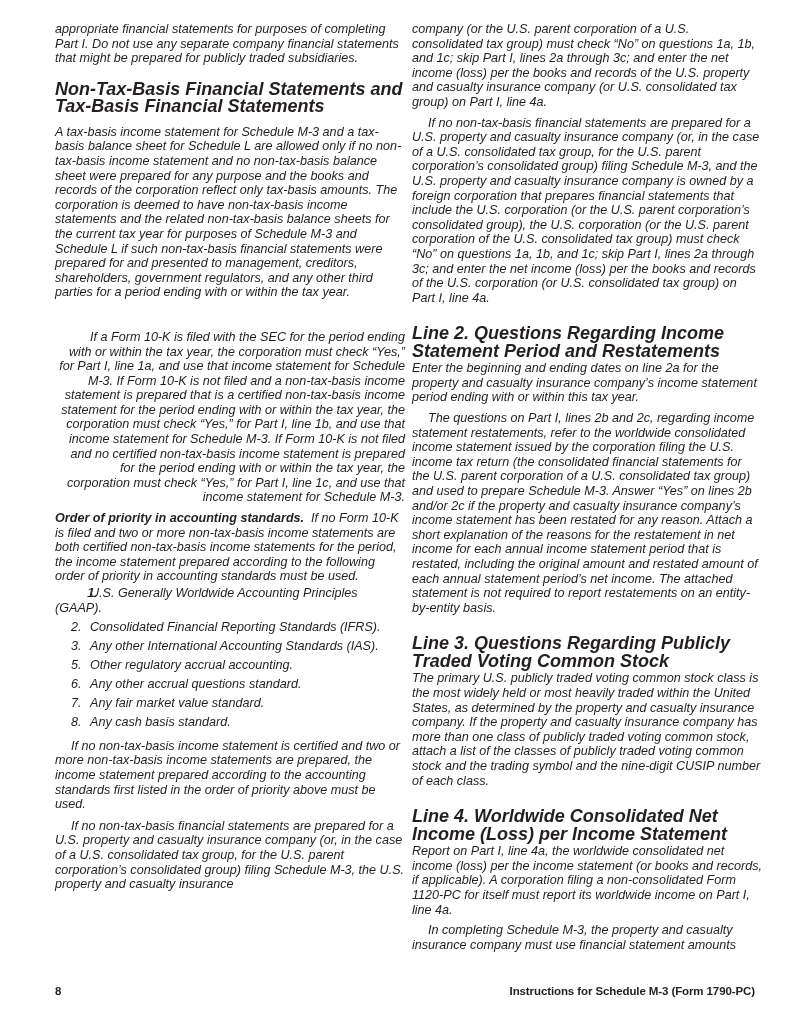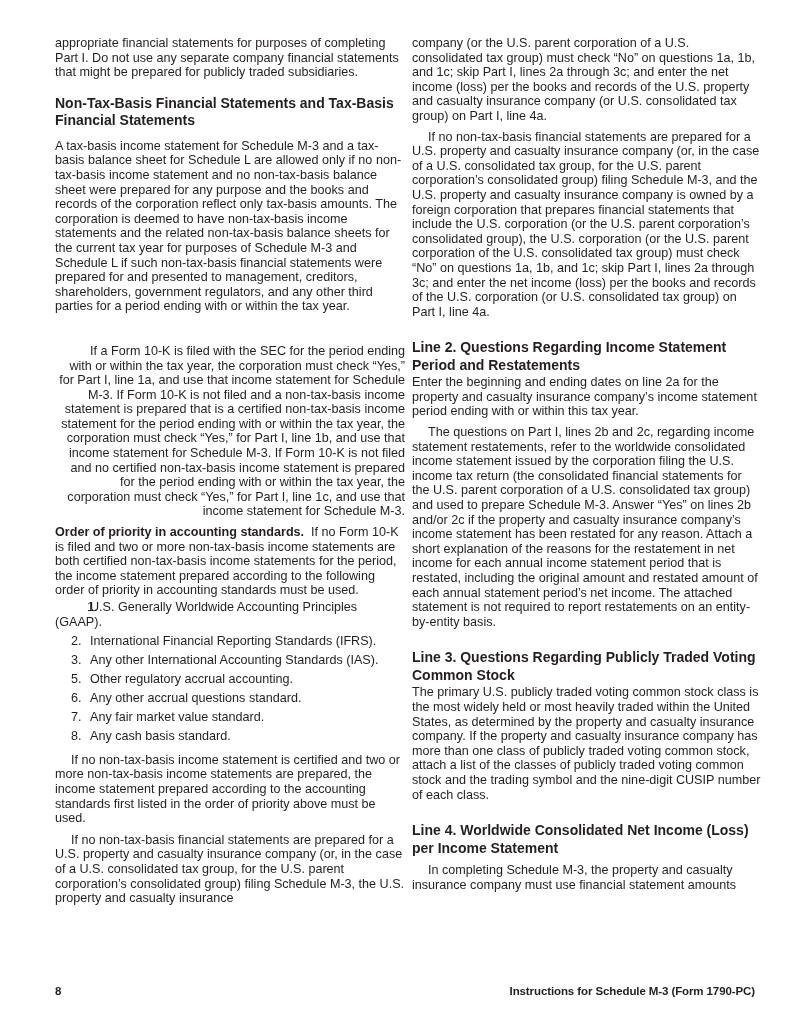--- a/index.html
+++ b/index.html
@@ -2,30 +2,30 @@
 <html><head>
 <meta charset="utf-8">
 <style>
   html, body { margin: 0; padding: 0; background: #ffffff; }
   body {
     width: 800px; height: 1035px; position: relative; overflow: hidden;
     font-family: "Liberation Sans", sans-serif;
     color: #231f20;
   }
   .col {
-    position: absolute; top: 36px; width: 350px;
-    font-size: 12.6px; line-height: 14.6px;
+    position: absolute; top: 22px; width: 350px;
+    font-size: 12.6px; line-height: 14.6px; font-style: italic;
   }
   .col-left { left: 55px; }
   .col-right { left: 412px; width: 350px; }
   p { margin: 0; }
   .p-gap { margin-top: 5px; }
   .indent { text-indent: 16px; }
   h2 {
-    margin: 0; font-size: 14px; line-height: 17.5px; font-weight: bold;
+    margin: 0; font-size: 18px; line-height: 17.5px; font-weight: bold;
   }
   .h-first { margin-top: 15px; margin-bottom: 9px; }
   .h-next { margin-top: 20px; margin-bottom: 1px; }
   .sect-gap { margin-top: 30px; text-align: right; }
   .run-in { font-weight: bold; }
   ol.priority { list-style: none; margin: 0; padding: 0; }
   ol.priority li { margin-top: 4.5px; }
   ol.priority li.first { margin-top: 2px; text-indent: 16px; }
   ol.priority li.hang { padding-left: 16px; }
   .num { display: inline-block; width: 19px; }
@@ -47,21 +47,21 @@
   <p>A tax-basis income statement for Schedule M-3 and a tax-basis balance sheet for Schedule L are allowed only if no non-tax-basis income statement and no non-tax-basis balance sheet were prepared for any purpose and the books and records of the corporation reflect only tax-basis amounts. The corporation is deemed to have non-tax-basis income statements and the related non-tax-basis balance sheets for the current tax year for purposes of Schedule M-3 and Schedule L if such non-tax-basis financial statements were prepared for and presented to management, creditors, shareholders, government regulators, and any other third parties for a period ending with or within the tax year.</p>
   <p class="indent sect-gap">If a Form 10-K is filed with the SEC for the period ending with or within the tax year, the corporation must check “Yes,” for Part I, line 1a, and use that income statement for Schedule M-3. If Form 10-K is not filed and a non-tax-basis income statement is prepared that is a certified non-tax-basis income statement for the period ending with or within the tax year, the corporation must check “Yes,” for Part I, line 1b, and use that income statement for Schedule M-3. If Form 10-K is not filed and no certified non-tax-basis income statement is prepared for the period ending with or within the tax year, the corporation must check “Yes,” for Part I, line 1c, and use that income statement for Schedule M-3.</p>
 
   <p class="p-gap" style="margin-top:6px">
     <span class="run-in">Order of priority in accounting standards.</span>&nbsp;
     <span>If no Form 10-K is filed and two or more non-tax-basis income statements are both certified non-tax-basis income statements for the period, the income statement prepared according to the following order of priority in accounting standards must be used.</span>
   </p>
 
   <ol class="priority">
     <li class="first"><span class="num">1.</span><span>U.S. Generally Worldwide Accounting Principles (GAAP).</span></li>
-    <li class="hang"><span class="num">2.</span><span>International Financial Reporting Standards (IFRS).</span></li>
+    <li class="hang"><span class="num">2.</span><span>Consolidated Financial Reporting Standards (IFRS).</span></li>
     <li class="hang"><span class="num">3.</span><span>Any other International Accounting Standards (IAS).</span></li>
     <li class="hang"><span class="num">5.</span><span>Other regulatory accrual accounting.</span></li>
     <li class="hang"><span class="num">6.</span><span>Any other accrual questions standard.</span></li>
     <li class="hang"><span class="num">7.</span><span>Any fair market value standard.</span></li>
     <li class="hang"><span class="num">8.</span><span>Any cash basis standard.</span></li>
   </ol>
 
   <p class="indent" style="margin-top:9px">If no non-tax-basis income statement is certified and two or more non-tax-basis income statements are prepared, the income statement prepared according to the accounting standards first listed in the order of priority above must be used.</p>
   <p class="indent" style="margin-top:7px">If no non-tax-basis financial statements are prepared for a U.S. property and casualty insurance company (or, in the case of a U.S. consolidated tax group, for the U.S. parent corporation’s consolidated group) filing Schedule M-3, the U.S. property and casualty insurance</p>
 </div>
@@ -71,19 +71,20 @@
   <p class="indent" style="margin-top:6px">If no non-tax-basis financial statements are prepared for a U.S. property and casualty insurance company (or, in the case of a U.S. consolidated tax group, for the U.S. parent corporation’s consolidated group) filing Schedule M-3, and the U.S. property and casualty insurance company is owned by a foreign corporation that prepares financial statements that include the U.S. corporation (or the U.S. parent corporation’s consolidated group), the U.S. corporation (or the U.S. parent corporation of the U.S. consolidated tax group) must check “No” on questions 1a, 1b, and 1c; skip Part I, lines 2a through 3c; and enter the net income (loss) per the books and records of the U.S. corporation (or U.S. consolidated tax group) on Part I, line 4a.</p>
 
   <h2 class="h-next">Line 2. Questions Regarding Income Statement Period and Restatements</h2>
   <p>Enter the beginning and ending dates on line 2a for the property and casualty insurance company’s income statement period ending with or within this tax year.</p>
   <p class="indent" style="margin-top:6px">The questions on Part I, lines 2b and 2c, regarding income statement restatements, refer to the worldwide consolidated income statement issued by the corporation filing the U.S. income tax return (the consolidated financial statements for the U.S. parent corporation of a U.S. consolidated tax group) and used to prepare Schedule M-3. Answer “Yes” on lines 2b and/or 2c if the property and casualty insurance company’s income statement has been restated for any reason. Attach a short explanation of the reasons for the restatement in net income for each annual income statement period that is restated, including the original amount and restated amount of each annual statement period’s net income. The attached statement is not required to report restatements on an entity-by-entity basis.</p>
 
   <h2 class="h-next">Line 3. Questions Regarding Publicly Traded Voting Common Stock</h2>
   <p>The primary U.S. publicly traded voting common stock class is the most widely held or most heavily traded within the United States, as determined by the property and casualty insurance company. If the property and casualty insurance company has more than one class of publicly traded voting common stock, attach a list of the classes of publicly traded voting common stock and the trading symbol and the nine-digit CUSIP number of each class.</p>
 
   <h2 class="h-next">Line 4. Worldwide Consolidated Net Income (Loss) per Income Statement</h2>
+  <p>Report on Part I, line 4a, the worldwide consolidated net income (loss) per the income statement (or books and records, if applicable). A corporation filing a non-consolidated Form 1120-PC for itself must report its worldwide income on Part I, line 4a.</p>
   <p class="indent" style="margin-top:6px">In completing Schedule M-3, the property and casualty insurance company must use financial statement amounts</p>
 </div>
 
 <div class="footer">
   <span class="page-num">8</span>
   <span class="doc-title">Instructions for Schedule M-3 (Form 1790-PC)</span>
 </div>
 
 </body></html>

